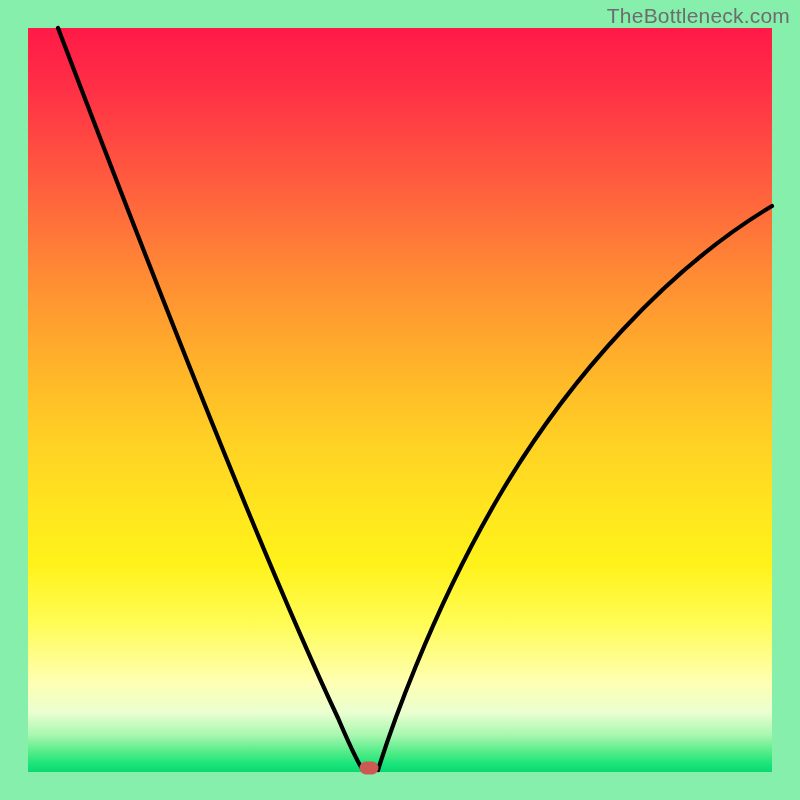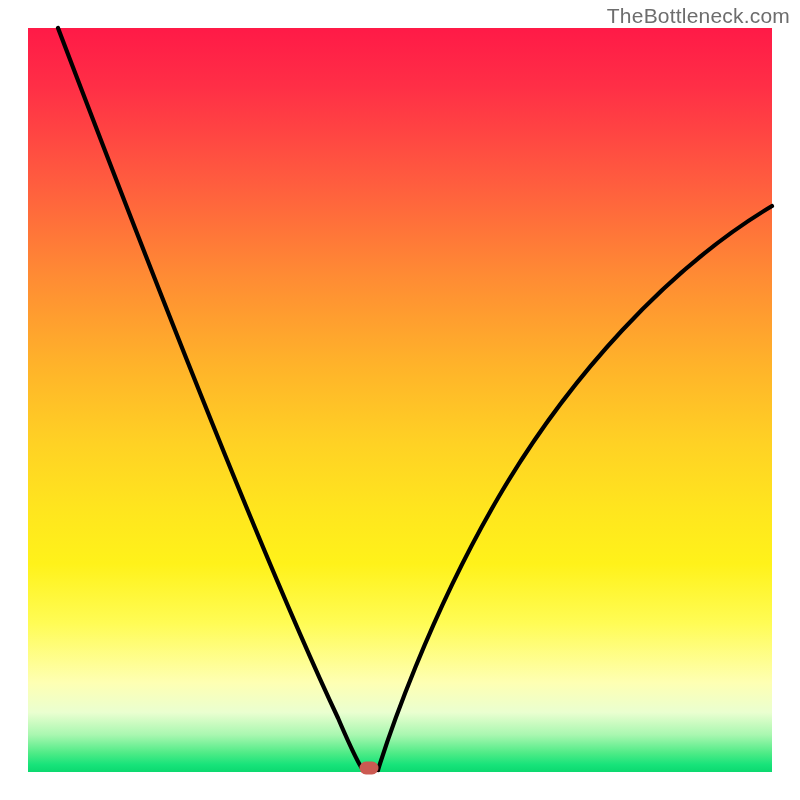--- a/index.html
+++ b/index.html
@@ -10,21 +10,21 @@
     background: #000;
     overflow: hidden;
     font-family: Arial, Helvetica, sans-serif;
   }
   .frame {
     position: absolute;
     left: 0;
     top: 0;
     width: 800px;
     height: 800px;
-    background: #ffffff;
+    background: #86efac;
   }
   .plot {
     position: absolute;
     left: 28px;
     top: 28px;
     width: 744px;
     height: 744px;
     
     background: linear-gradient(
       to bottom,

